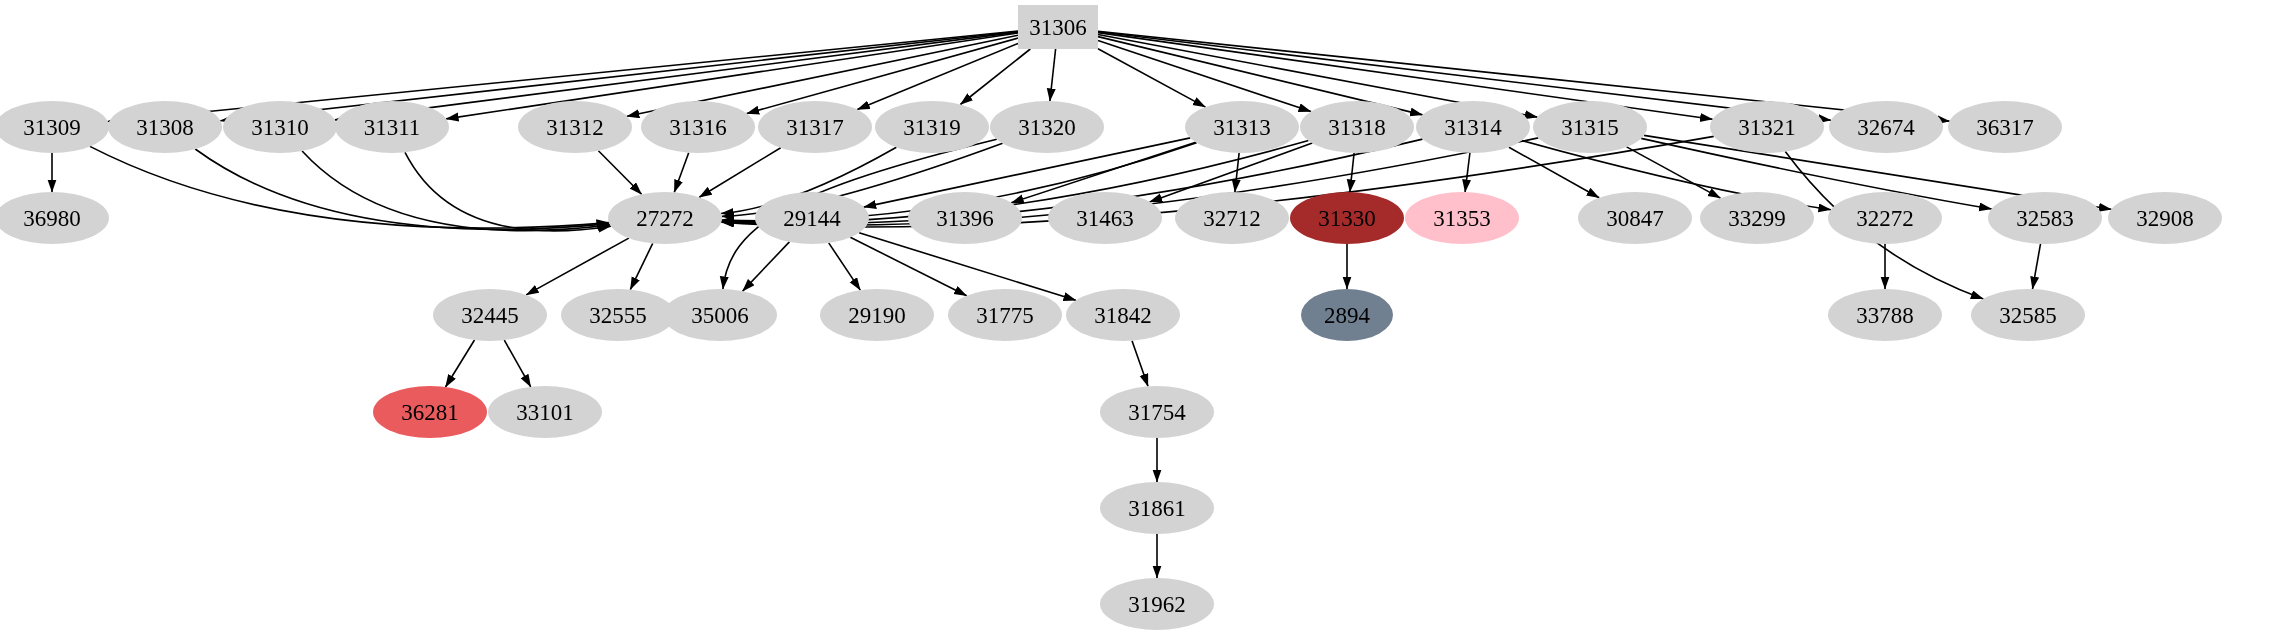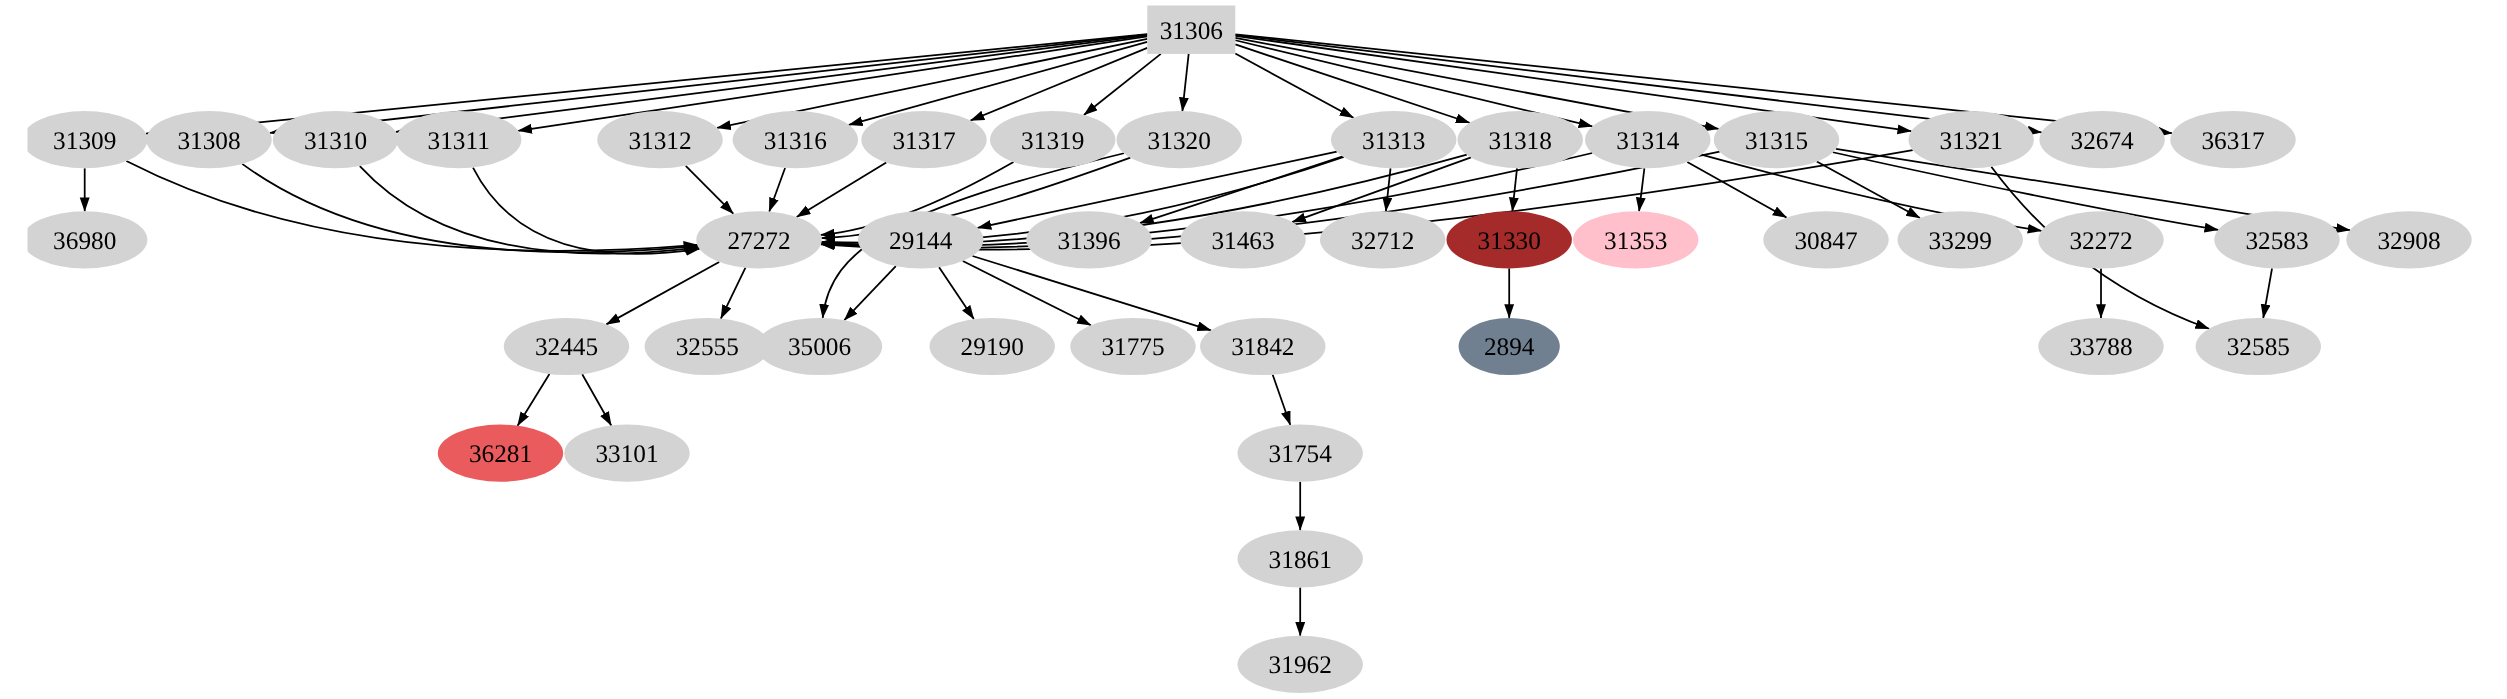--- a/index.html
+++ b/index.html
@@ -1,16 +1,16 @@
 <!DOCTYPE html>
 <html><head>
 <meta charset="utf-8">
 <style>
   html, body { margin: 0; padding: 0; background: #ffffff; }
-  #canvas { width: 2252px; height: 635px; position: relative; background: #ffffff; padding-left: 25px; }
+  #canvas { width: 2252px; height: 635px; position: relative; background: #ffffff; }
   svg { display: block; }
   text {
     font-family: "Liberation Serif", "DejaVu Serif", serif;
     font-size: 23px;
     fill: #000000;
   }
 </style>
 </head>
 <body>
 

